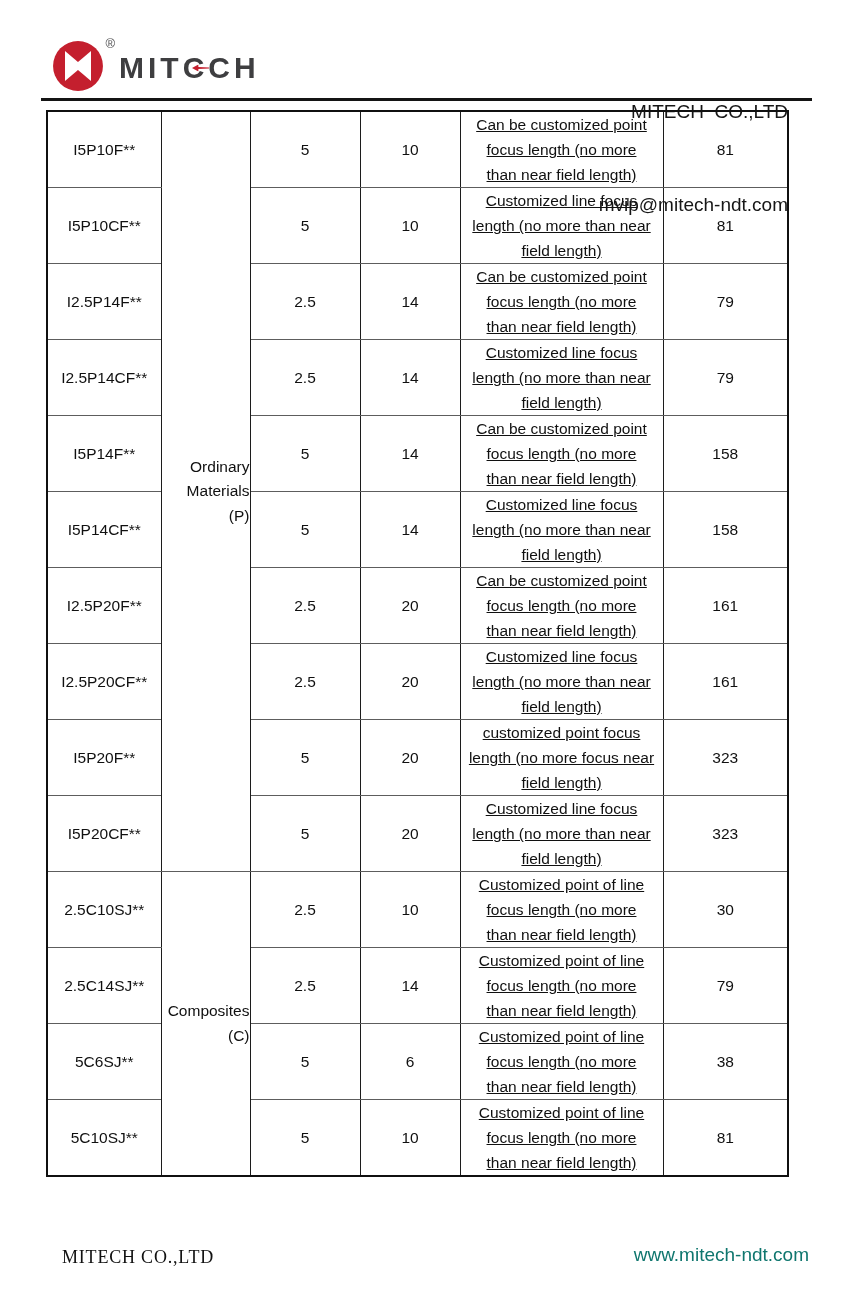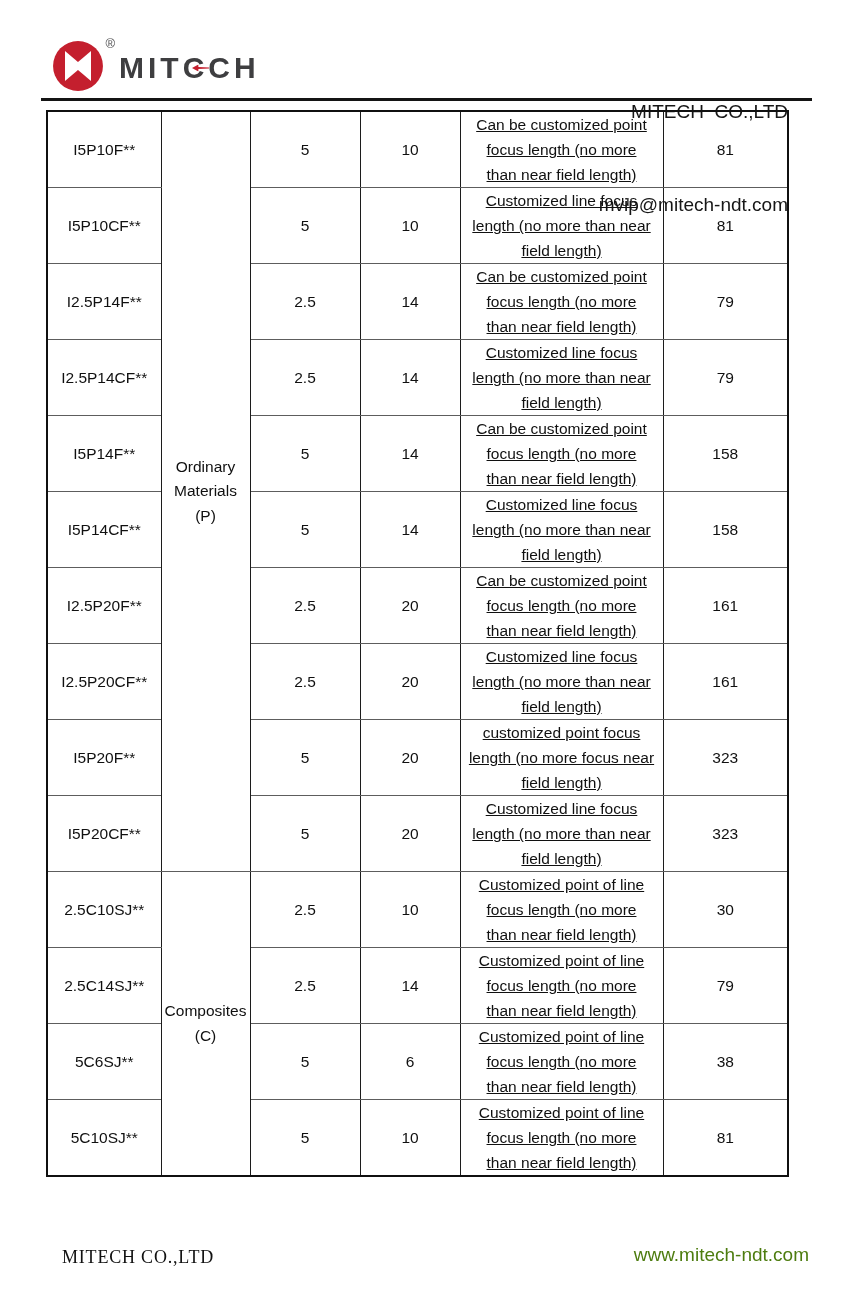--- a/index.html
+++ b/index.html
@@ -55,31 +55,31 @@
   .spec-table td {
     border-left:1px solid #1c1c1c;
     border-right:1px solid #1c1c1c;
     border-top:1px solid #5d5d5d;
     border-bottom:1px solid #5d5d5d;
     text-align:center; vertical-align:middle;
     height:75.8px; padding:0 1px;
     line-height:25px;
   }
   .spec-table td.desc { white-space:pre-line;text-decoration:underline; }
-  .spec-table td.material { white-space:pre-line; line-height:24.5px; padding:0; }
+  .spec-table td.material { white-space:pre-line; line-height:24.5px; padding:0;text-align:right; }
 
   
   .footer-company {
     position:absolute; left:62px; top:1247px;
     font-family:"Liberation Serif", serif;
     font-size:18px; letter-spacing:0.8px; color:#111;
   }
   .footer-site {
     position:absolute; right:41px; top:1244px;
-    font-size:19px; color:#4d7c0f;
+    font-size:19px; color:#0f766e;
   }
 </style>
 </head>
 <body>
 
 <div class="page">
 
   <div class="logo">
     <div class="logo-mark">
       <svg width="52" height="52" viewBox="0 0 100 100" aria-hidden="true">

